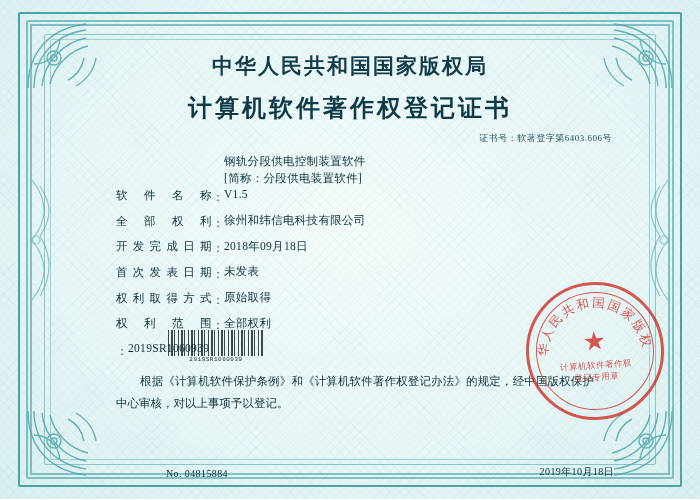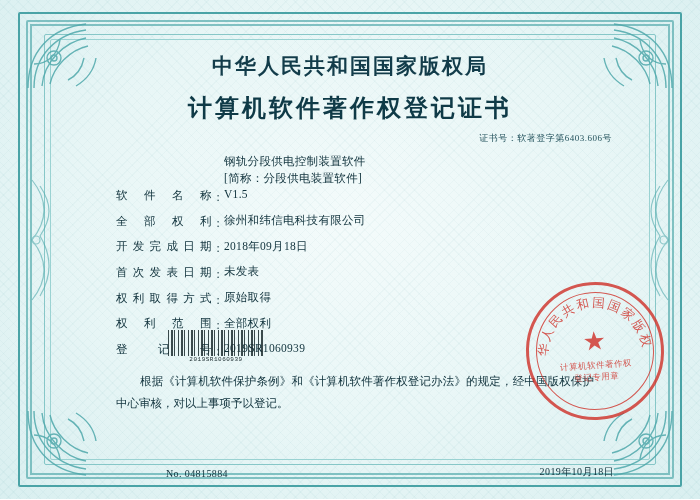--- a/index.html
+++ b/index.html
@@ -391,21 +391,20 @@
         <span class="val">原始取得</span>
       </div>
 
       <div class="row">
         <span class="lbl">权利范围</span>
         <span class="colon">:</span>
         <span class="val">全部权利</span>
       </div>
 
       <div class="row">
-        <span class="lbl">登记号</span>
         <span class="colon">:</span>
         <span class="val">2019SR1060939</span>
       </div>
 
     </div>
 
     <div class="para">根据《计算机软件保护条例》和《计算机软件著作权登记办法》的规定，经中国版权保护中心审核，对以上事项予以登记。</div>
 
   </div>
 

